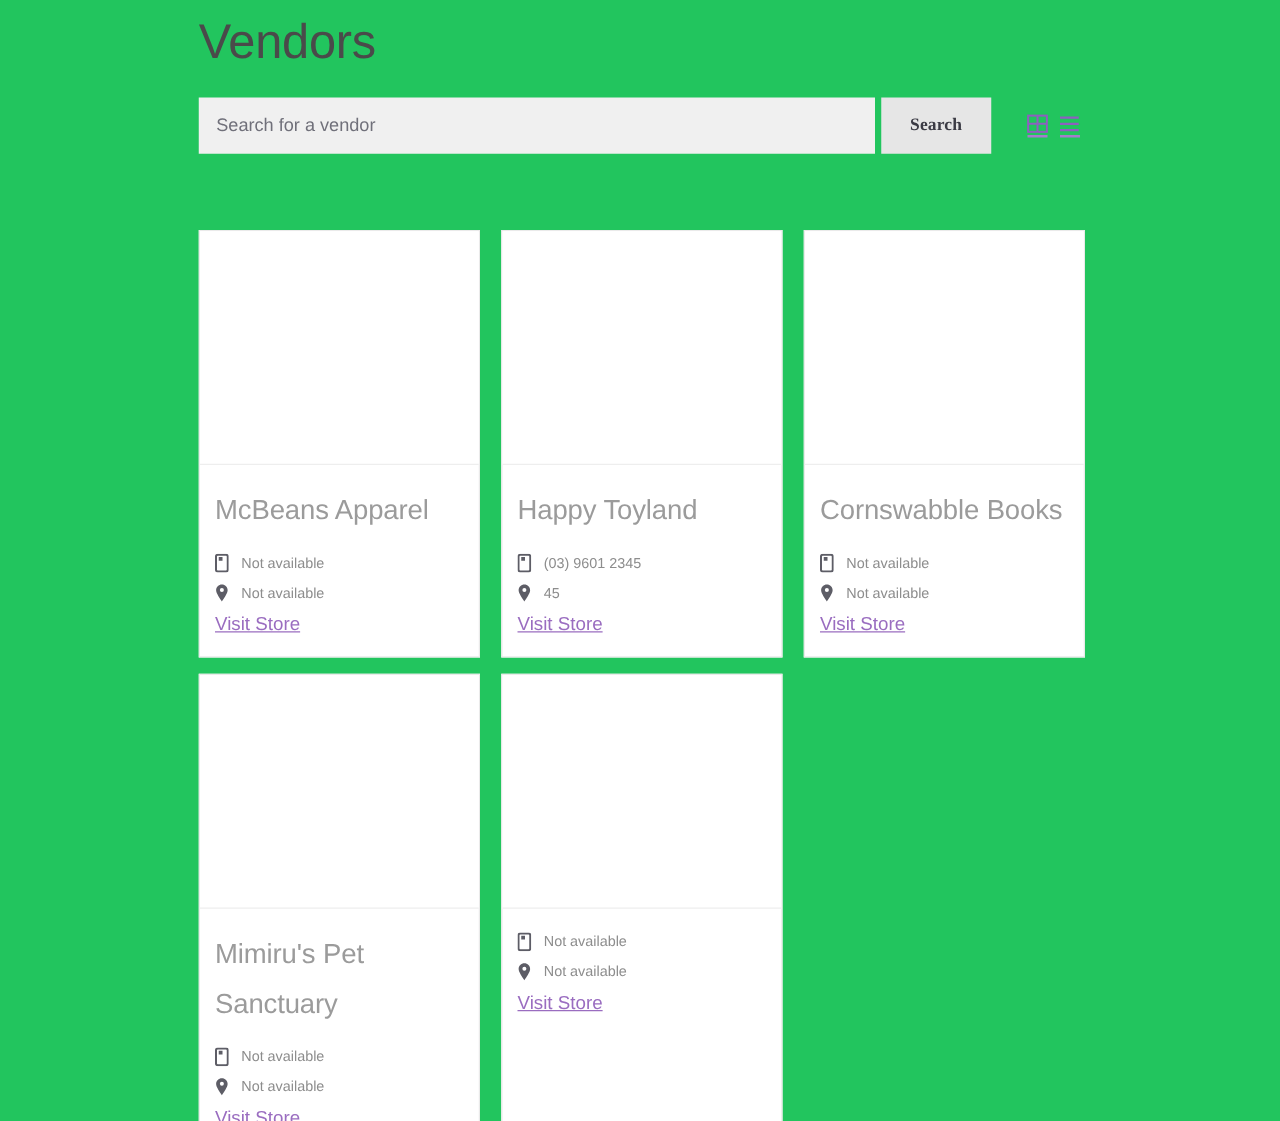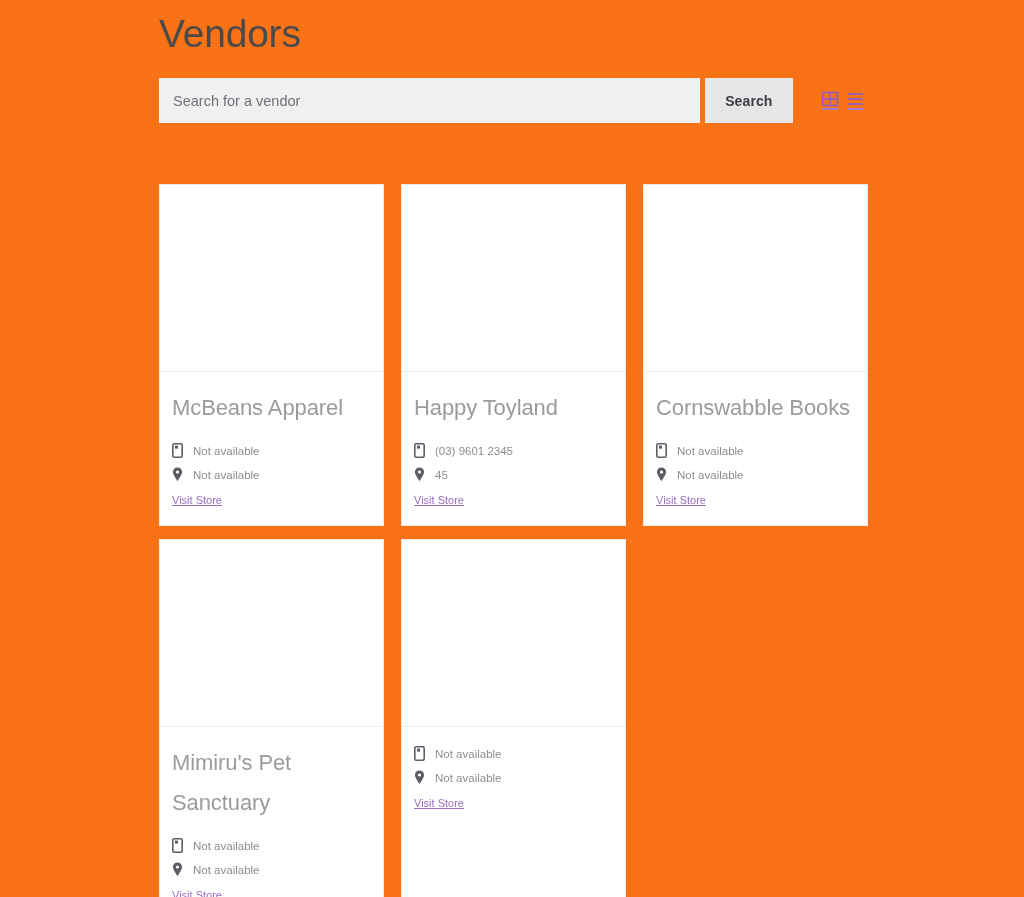--- a/index.html
+++ b/index.html
@@ -10,21 +10,21 @@
     height: 897px;
     background: #ffffff;
     font-family: "Liberation Sans", sans-serif;
     overflow: hidden;
   }
 
   .page {
     position: relative;
     width: 1024px;
     height: 897px;
-    background: #f97316;
+    background: #22c55e;
   }
 
   
   .page-title {
     position: absolute;
     left: 159px;
     top: 8px;
     font-size: 39px;
     font-weight: 400;
     color: #4a4a4a;
@@ -57,21 +57,21 @@
   .search-input::placeholder { color: #70707a; opacity: 1; }
 
   .search-button {
     width: 89px;
     height: 45px;
     margin-left: 5px;
     background: #e6e6e6;
     border: none;
     outline: none;
     cursor: pointer;
-    font-family: Liberation Sans, sans-serif;
+    font-family: Liberation Serif, serif;
     font-size: 14px;
     font-weight: 700;
     color: #3b3b44;
     letter-spacing: 0.1px;
   }
 
   .view-toggles {
     display: flex;
     align-items: center;
     gap: 3px;
@@ -151,21 +151,21 @@
     width: 11px;
     height: 15px;
     flex: none;
     align-items: center;
     justify-content: center;
   }
 
   .visit-store {
     display: inline-block;
     margin-top: 3px;
-    font-size: 11px;
+    font-size: 15px;
     color: #9a6dc0;
     text-decoration: underline;
     cursor: pointer;
     line-height: 18px;
   }
 </style>
 </head>
 <body>
 
 <div class="page">

